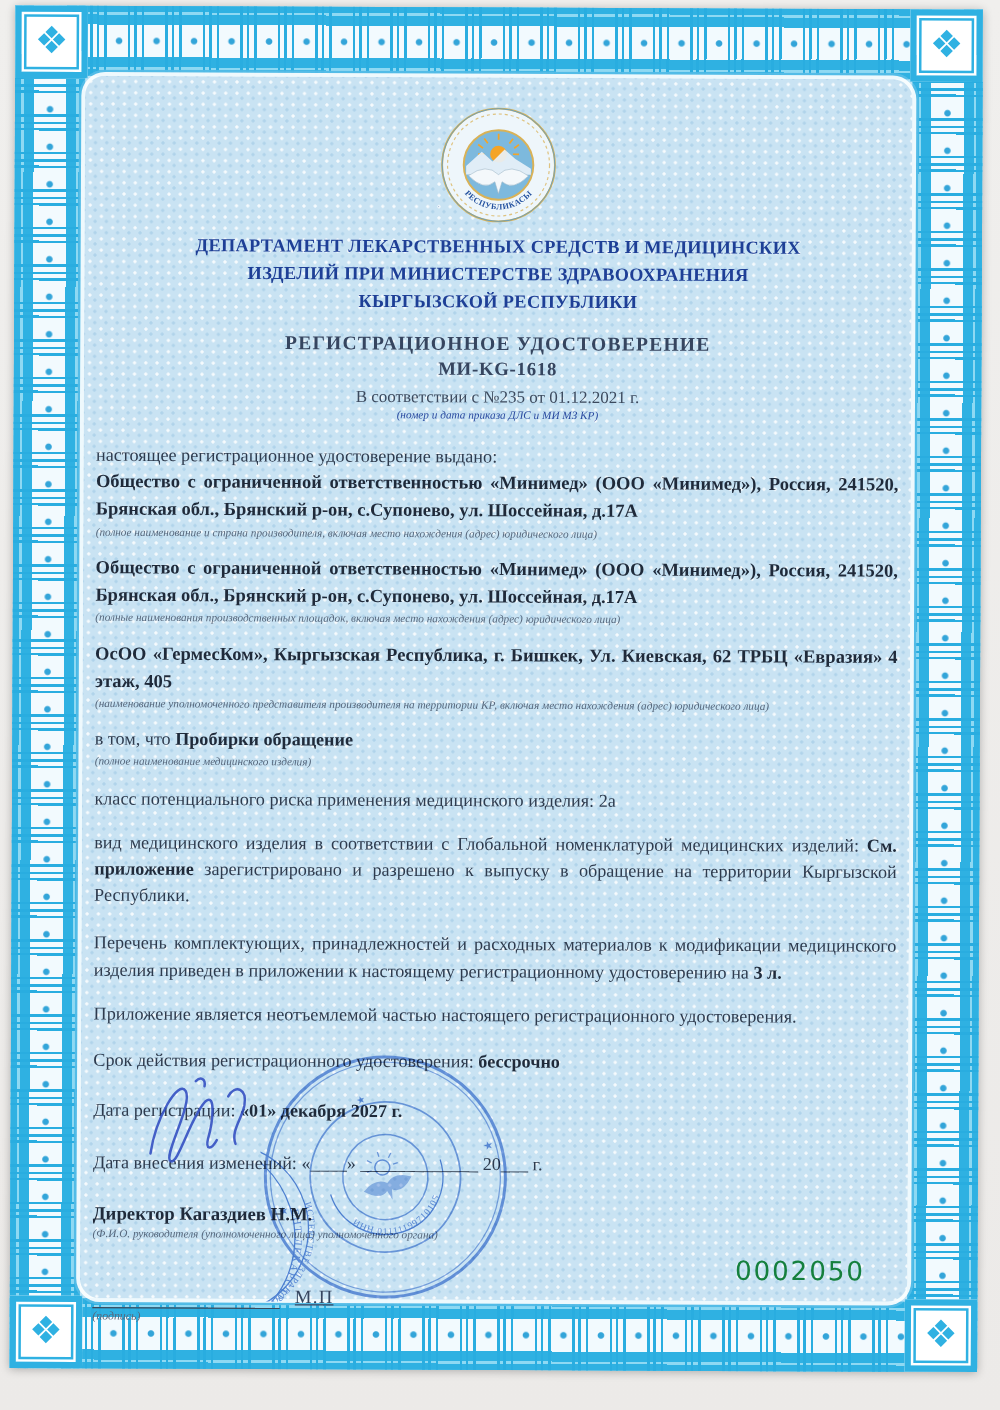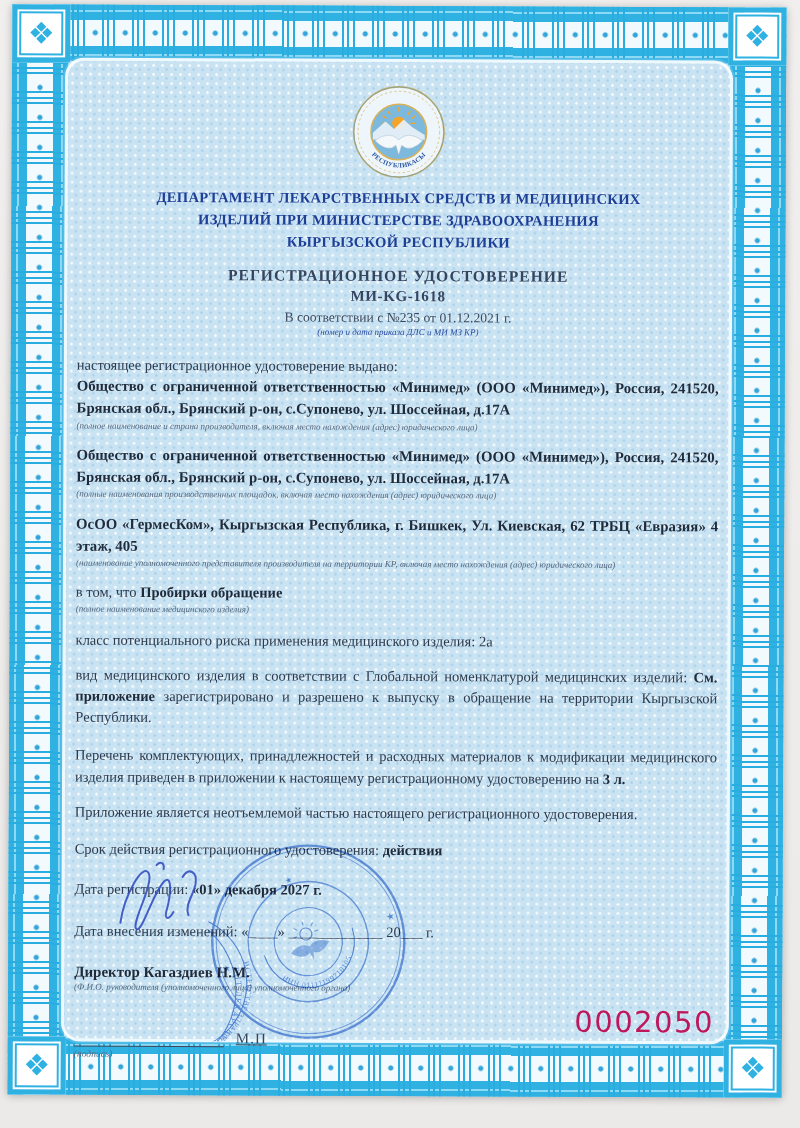--- a/index.html
+++ b/index.html
@@ -72,22 +72,22 @@
   .b{font-weight:bold;color:#1f2a3a;}
   
   .director{margin:22px 0 0 0;font-weight:bold;font-size:15px;color:#1f2a3a;}
   .sig-row{margin:36px 0 0 0;display:flex;align-items:flex-end;}
   .sig-line{display:inline-block;width:150px;border-bottom:1px solid #3b495c;height:14px;}
   .mp{margin-left:12px;font-size:15px;color:#36455f;letter-spacing:1px;text-decoration:underline;}
   .sign-note{font-size:9.5px;font-style:italic;color:#56677c;margin-top:2px;}
   .signature-svg{position:absolute;left:92px;top:846px;z-index:5;}
   .stamp-svg{position:absolute;left:200px;top:836px;z-index:4;mix-blend-mode:multiply;opacity:.88;}
   .serial{
-    position:absolute;right:68px;top:998px;z-index:6;
-    font-family:"DejaVu Sans",sans-serif;font-size:29px;color:#be185d;letter-spacing:1.5px;
+    position:absolute;right:90px;top:998px;z-index:6;
+    font-family:"DejaVu Sans",sans-serif;font-size:21px;color:#15803d;letter-spacing:1.5px;
   }
 </style>
 </head>
 <body>
 
 <div class="cert">
 
   <div class="band h top"></div>
   <div class="band h bottom"></div>
   <div class="band v left"></div>
@@ -152,21 +152,21 @@
       <p class="note">(полное наименование медицинского изделия)</p>
 
       <p class="para">класс потенциального риска применения медицинского изделия: 2а</p>
 
       <p class="para"><span>вид медицинского изделия в соответствии с Глобальной номенклатурой медицинских изделий: </span><span class="b">См. приложение</span><span> зарегистрировано и разрешено к выпуску в обращение на территории Кыргызской Республики.</span></p>
 
       <p class="para" style="margin-top:17px"><span>Перечень комплектующих, принадлежностей и расходных материалов к модификации медицинского изделия приведен в приложении к настоящему регистрационному удостоверению на </span><span class="b">3 л.</span></p>
 
       <p class="para">Приложение является неотъемлемой частью настоящего регистрационного удостоверения.</p>
 
-      <p class="para" style="margin-top:16px"><span>Срок действия регистрационного удостоверения: </span><span class="b">действия</span></p>
+      <p class="para" style="margin-top:16px"><span>Срок действия регистрационного удостоверения: </span><span class="b">бессрочно</span></p>
 
       <p class="para" style="margin-top:19px"><span>Дата регистрации: </span><span class="b">«01» декабря 2027 г.</span></p>
 
       <p class="para" style="margin-top:21px">Дата внесения изменений: «____» _____________ 20___ г.</p>
 
       <p class="director">Директор Кагаздиев Н.М.</p>
       <p class="note">(Ф.И.О. руководителя (уполномоченного лица) уполномоченного органа)</p>
 
       <div class="sig-row">
         <span class="sig-line"></span>

